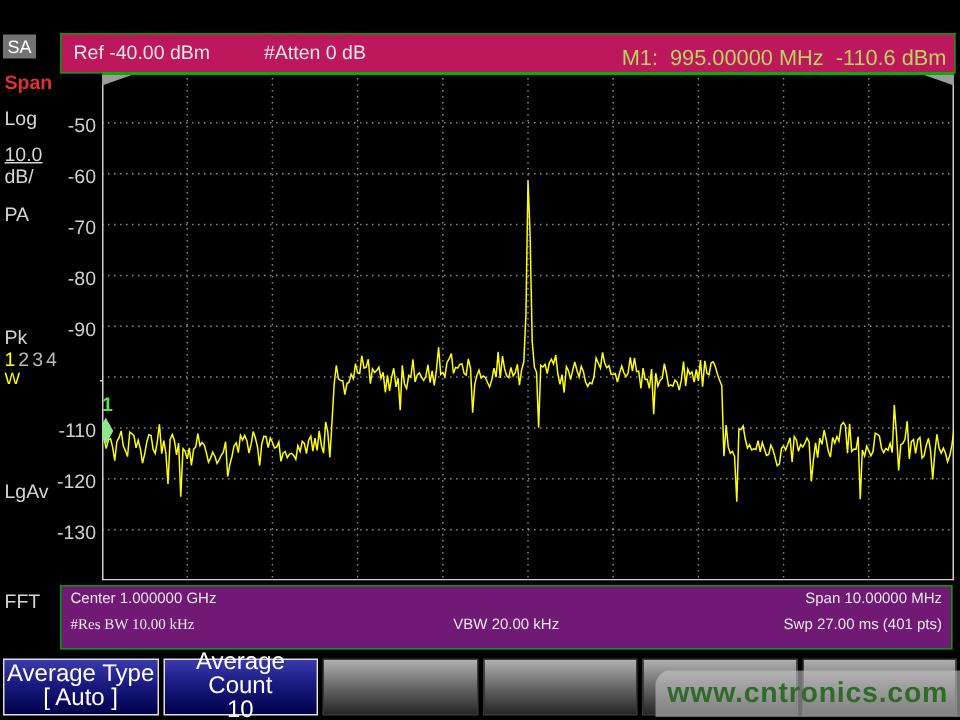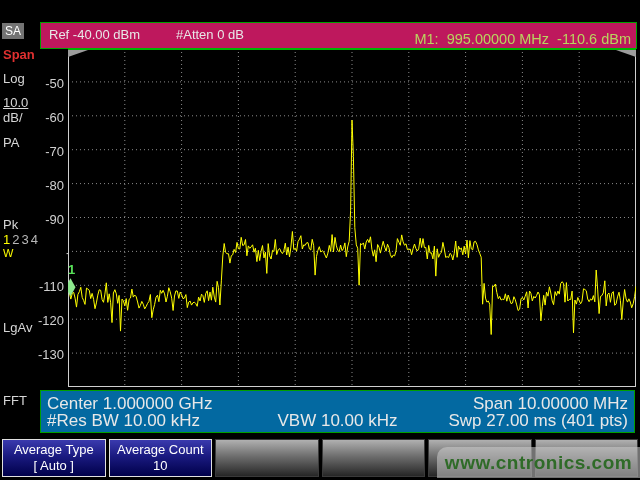--- a/index.html
+++ b/index.html
@@ -31,31 +31,31 @@
   .sb-w{top:247px;color:#ffff00;font-size:11px;}
   .sb-lgav{top:320px;} .sb-fft{top:393px;}
 
   
   .plot{position:absolute;left:68px;top:48px;width:568px;height:339px;background:#000;}
   .plot svg{display:block;}
   .ylabel{position:absolute;left:34px;width:30px;text-align:right;font-size:13px;color:#d0d0d0;height:14px;line-height:14px;}
 
   
   .footer-box{position:absolute;left:40px;top:390px;width:595px;height:43px;
-              border:1px solid #00a000;background:#0369a1;box-sizing:border-box;font-size:17px;}
+              border:1px solid #00a000;background:#701a75;box-sizing:border-box;font-size:10px;}
   .f-row1{position:absolute;left:6px;right:6px;top:3px;display:flex;justify-content:space-between;}
   .f-row2{position:absolute;left:6px;right:6px;top:20px;}
-  .f-rbw{position:absolute;left:0;}
+  .f-rbw{position:absolute;left:0;font-family:Liberation Serif, serif;}
   .f-vbw{position:absolute;left:0;right:0;text-align:center;}
   .f-swp{position:absolute;right:0;}
 
   
   .softkeys{position:absolute;left:2px;top:439px;width:636px;height:38px;display:flex;gap:3px;}
   .softkey{flex:1;border:1px solid #3a3a3a;box-sizing:border-box;display:flex;flex-direction:column;
-           justify-content:center;align-items:center;font-size:13px;line-height:16px;color:#fff;
+           justify-content:center;align-items:center;font-size:16px;line-height:16px;color:#fff;
            background:linear-gradient(180deg,#b0b0b0 0%,#6e6e6e 45%,#262626 100%);padding:0;cursor:pointer;}
   .softkey.blue{border:1px solid #e0e0e0;
            background:linear-gradient(180deg,#3a3aae 0%,#1a1a80 45%,#00004a 100%);}
 
   
   .watermark{position:absolute;left:437px;top:447px;width:203px;height:31px;z-index:5;
              background:rgba(205,205,205,0.55);border-top-left-radius:10px;
              display:flex;align-items:center;justify-content:center;
              color:#2f6b28;font-size:19px;font-weight:600;letter-spacing:0.5px;}
 </style>
@@ -127,21 +127,21 @@
       </svg>
   </div>
 
   <div class="footer-box">
     <div class="f-row1">
       <span>Center 1.000000 GHz</span>
       <span>Span 10.00000 MHz</span>
     </div>
     <div class="f-row2">
       <span class="f-rbw">#Res BW 10.00 kHz</span>
-      <span class="f-vbw">VBW 10.00 kHz</span>
+      <span class="f-vbw">VBW 20.00 kHz</span>
       <span class="f-swp">Swp 27.00 ms (401 pts)</span>
     </div>
   </div>
 
   <div class="softkeys">
     <button class="softkey blue">
       <span>Average Type</span>
       <span>[ Auto ]</span>
     </button>
     <button class="softkey blue">

